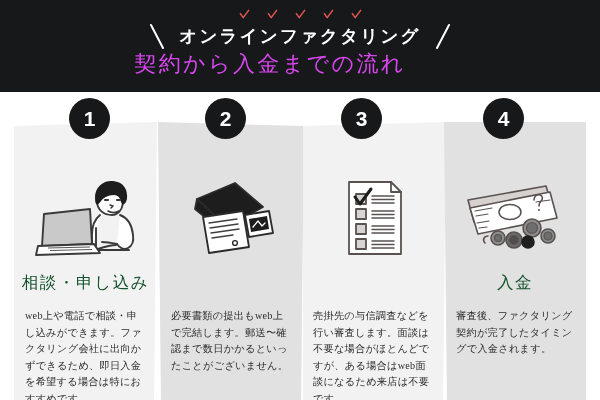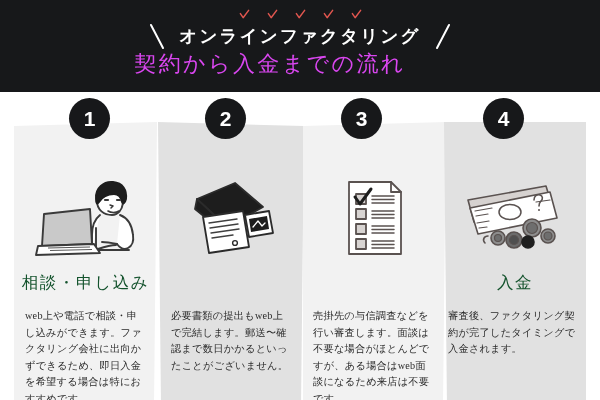--- a/index.html
+++ b/index.html
@@ -173,21 +173,21 @@
     font-family: "Liberation Serif", "DejaVu Serif", serif;
     font-size: 10.2px;
     line-height: 1.62;
     letter-spacing: 0.25px;
     color: #2b2b2b;
     text-align: left;
     word-break: break-all;
   }
   .card2 .card-body { left: 13px; right: 14px; }
   .card3 .card-body { left: 10px; right: 10px; }
-  .card4 .card-body { left: 4px; right: 10px; }
+  .card4 .card-body { left: 12px; right: 10px; }
 </style>
 </head>
 <body>
 
 <div id="page">
 
   <div class="header">
 
     <div class="checkrow">
       <svg class="checkmark" viewBox="0 0 12 12">

